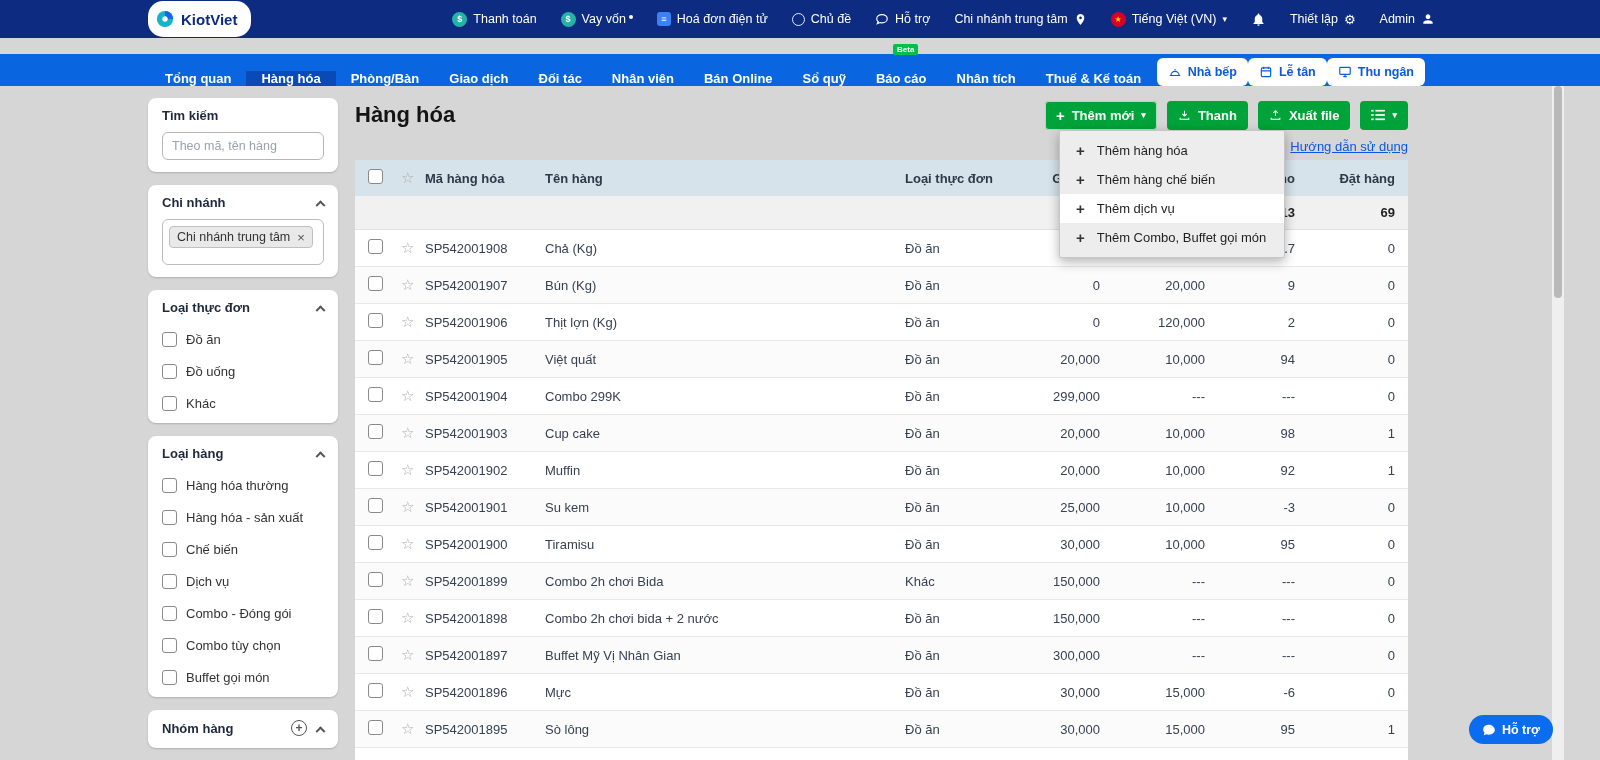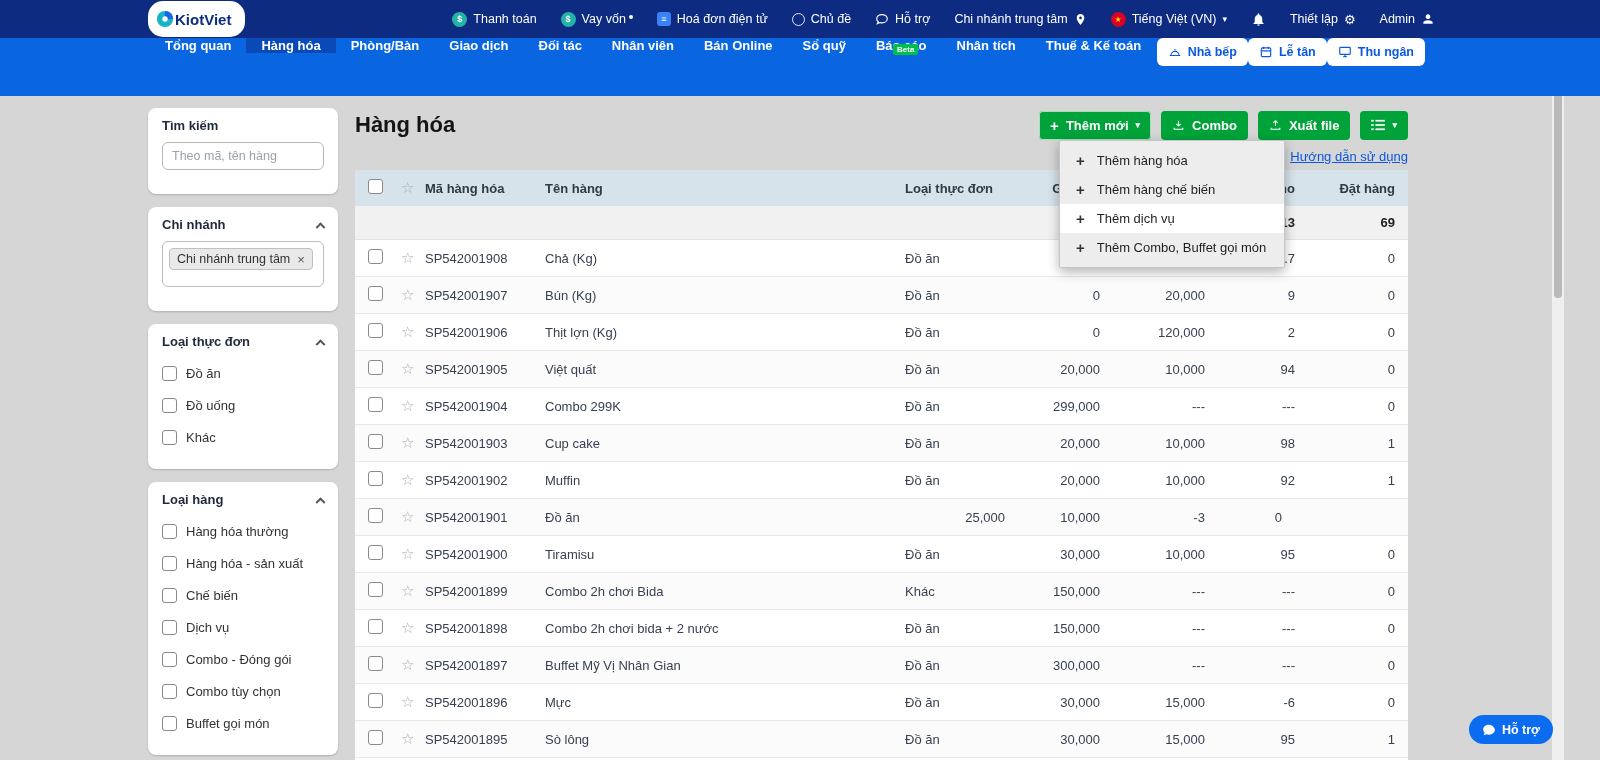--- a/index.html
+++ b/index.html
@@ -3,58 +3,58 @@
 <meta charset="utf-8">
 <style>
   * { margin:0; padding:0; box-sizing:border-box; }
   html,body { width:1600px; height:760px; overflow:hidden; background:#d6d6d6;
               font-family:"Liberation Sans","DejaVu Sans",sans-serif; }
 
   
   .topbar { height:38px; background:#0d2b80; display:flex; align-items:center;
             padding:0 165px 0 148px; color:#fff; position:relative; z-index:40; }
   .brand-pill { background:#fff; border-radius:15px; height:36px; padding:0 14px 0 8px;
-                display:flex; align-items:center; gap:1px; cursor:pointer; }
+                display:flex; align-items:center; gap:7px; cursor:pointer; }
   .brand-text { color:#0d2b80; font-weight:bold; font-size:15px; }
   .tb-menu { margin-left:auto; display:flex; align-items:center; gap:24px; font-size:12.5px; }
   .tb-item { display:flex; align-items:center; gap:6px; cursor:pointer; position:relative; white-space:nowrap; }
   .ico-circle { width:15px; height:15px; border-radius:50%; display:inline-flex; align-items:center;
                 justify-content:center; font-size:9px; font-weight:bold; color:#fff; flex:0 0 15px; }
   .teal { background:#24b3a7; }
   .sq-blue { width:14px; height:14px; border-radius:3px; background:#3b82f6; color:#fff; font-size:9px;
              display:inline-flex; align-items:center; justify-content:center; }
   .ring { width:13px; height:13px; border:1.5px solid #e6e9f2; border-radius:50%; display:inline-block; }
   .sup-dot { width:4px; height:4px; border-radius:50%; background:#fff; display:inline-block;
              align-self:flex-start; margin:3px 0 0 -3px; }
   .beta { position:absolute; top:32px; left:18px; background:#00bf4e; color:#fff; font-size:8px;
           font-weight:bold; padding:1px 4px; border-radius:2px; }
   .flag { width:15px; height:15px; border-radius:50%; background:#d80027; display:inline-flex;
           align-items:center; justify-content:center; color:#ffd500; font-size:8px; }
   .caret-sm { font-size:9px; }
   .gear-glyph { font-size:13px; }
 
   
-  .navbar { height:58px; background:#0a66e0; display:flex; align-items:flex-start;
-            padding:0 175px 0 150px; position:relative; z-index:30; }
+  .navbar { height:32px; background:#0a66e0; display:flex; align-items:flex-end;
+            padding:0 175px 0 150px; position:relative; z-index:30;margin-top:16px; }
   .nav-tabs { display:flex; align-items:stretch; }
   .nav-tab { display:flex; align-items:center; padding:0 15px; color:#fff; font-size:13px;
              font-weight:bold; cursor:pointer; }
   .nav-tab.active { background:#0a4ab8; }
   .nav-right { margin-left:auto; display:flex; align-items:center; }
   .quick-btn { background:#fff; color:#0a5ae0; height:28px; border-radius:6px; display:flex;
                align-items:center; gap:6px; padding:0 11px; font-size:12.5px; font-weight:bold;
                border:none; cursor:pointer; }
 
   
   .content { display:flex; padding:12px 0 0 148px; position:relative; }
   .sidebar { width:190px; flex:0 0 190px; }
   .main { width:1053px; margin-left:17px; position:relative; }
 
   
-  .card { background:#fff; border-radius:8px; padding:10px 14px 24px; margin-bottom:13px;
+  .card { background:#fff; border-radius:8px; padding:10px 14px 12px; margin-bottom:13px;
           box-shadow:0 1px 2px rgba(0,0,0,.18); }
   .card-title { display:flex; justify-content:space-between; align-items:center; font-size:13px;
                 font-weight:bold; color:#1e293b; line-height:15px; }
   .chev-up { display:inline-block; width:7px; height:7px; border-left:2px solid #555;
              border-top:2px solid #555; transform:rotate(45deg) translate(2px,2px); cursor:pointer; }
   .search-input { width:100%; margin-top:9px; height:28px; border:1px solid #b6b6b6; border-radius:6px;
                   padding:0 9px; font-size:12.5px; color:#333; outline:none; }
   .search-input::placeholder { color:#9aa2ad; }
   .branch-box { margin-top:9px; border:1px solid #bdbdbd; border-radius:6px; min-height:46px;
                 padding:6px; cursor:text; }
@@ -332,21 +332,21 @@
           <span class="plus">+</span>
           <span>Thêm mới</span>
           <span class="caret">▾</span>
         </button>
         <button class="btn">
           <span>
             <svg width="13" height="13" viewBox="0 0 24 24" fill="none" stroke="#fff" stroke-width="2">
               <path d="M12 3v10m0 0 4-4m-4 4-4-4M4 16v3h16v-3"></path>
             </svg>
           </span>
-          <span>Combo</span>
+          <span>Thanh</span>
         </button>
         <button class="btn">
           <span>
             <svg width="13" height="13" viewBox="0 0 24 24" fill="none" stroke="#fff" stroke-width="2">
               <path d="M12 13V3m0 0 4 4m-4-4-4 4M4 16v3h16v-3"></path>
             </svg>
           </span>
           <span>Xuất file</span>
         </button>
         <button class="btn">
@@ -494,20 +494,21 @@
           <div>Đồ ăn</div>
           <div class="cell-r">20,000</div>
           <div class="cell-r">10,000</div>
           <div class="cell-r">92</div>
           <div class="cell-r cell-pad">1</div>
         </div>
         <div class="trow grid">
           <div><span class="cb row-cb"></span></div>
           <div><span class="star">☆</span></div>
           <div>SP542001901</div>
+          <div>Su kem</div>
           <div>Đồ ăn</div>
           <div class="cell-r">25,000</div>
           <div class="cell-r">10,000</div>
           <div class="cell-r">-3</div>
           <div class="cell-r cell-pad">0</div>
         </div>
         <div class="trow grid">
           <div><span class="cb row-cb"></span></div>
           <div><span class="star">☆</span></div>
           <div>SP542001900</div>

